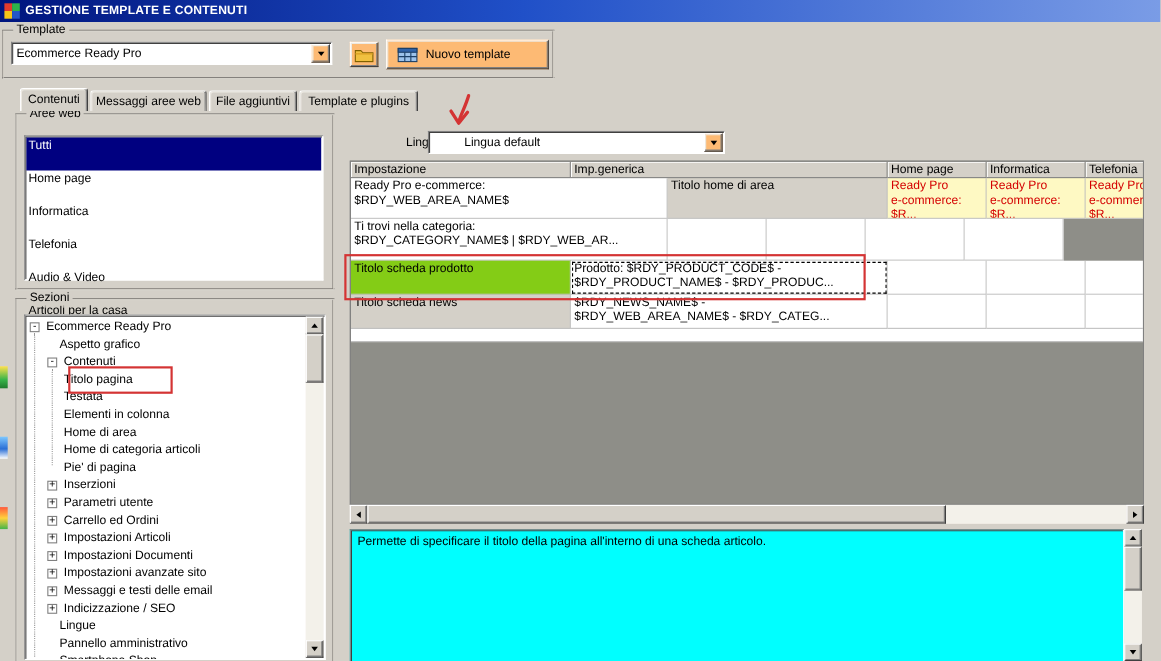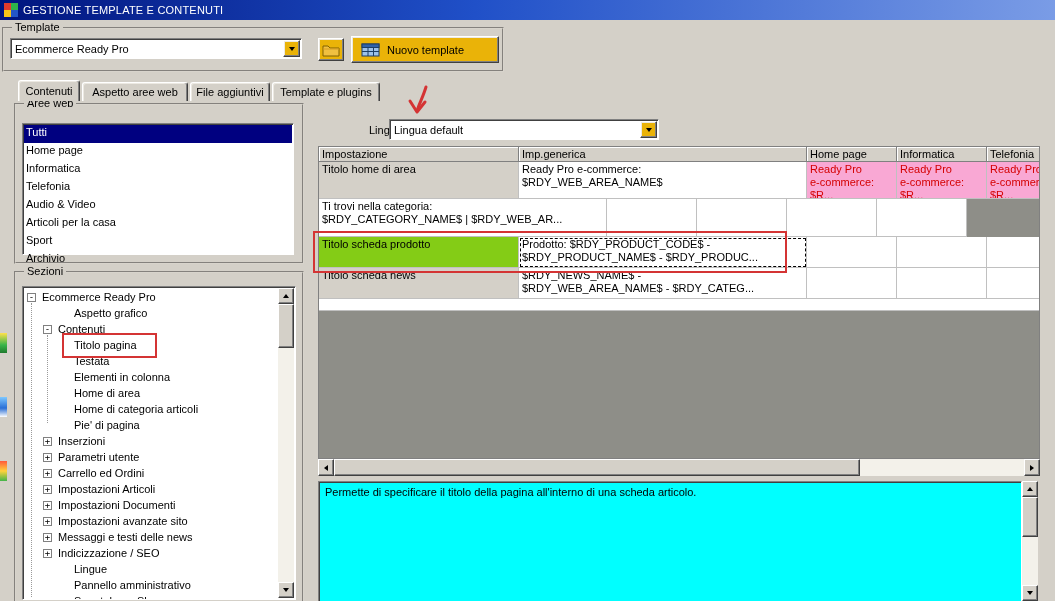--- a/index.html
+++ b/index.html
@@ -1,55 +1,55 @@
 <!DOCTYPE html>
 <html><head>
 <meta charset="utf-8">
 <style>
   *{margin:0;padding:0;box-sizing:border-box;}
   html,body{width:1055px;height:601px;}
   body{position:relative;overflow:hidden;background:#d4d0c8;font-family:"Liberation Sans",sans-serif;font-size:11px;color:#000;}
   .abs{position:absolute;}
-  .raised{background:#eab308;border:1px solid;border-color:#ffffff #404040 #404040 #ffffff;box-shadow:inset -1px -1px 0 #808080,inset 1px 1px 0 #ece9e2;}
+  .raised{background:#fdba74;border:1px solid;border-color:#ffffff #404040 #404040 #ffffff;box-shadow:inset -1px -1px 0 #808080,inset 1px 1px 0 #ece9e2;}
   .sunken{background:#fff;border:1px solid;border-color:#808080 #ffffff #ffffff #808080;box-shadow:inset 1px 1px 0 #404040;}
   .groupbox{position:absolute;border:2px groove #d8d4cc;}
   .legend{position:absolute;top:-8px;left:8px;background:#d4d0c8;padding:0 3px;line-height:13px;}
 
   
   .titlebar{position:absolute;left:0;top:0;width:1055px;height:20px;background:linear-gradient(90deg,#00157e 0%,#2050c8 45%,#7a9ce6 100%);display:flex;align-items:center;gap:5px;padding-left:4px;}
   .app-icon{width:14px;height:14px;display:grid;grid-template-columns:7px 7px;grid-template-rows:7px 7px;flex:none;}
   .app-icon i{display:block;}
-  .title-text{color:#fff;font-weight:normal;font-size:11px;letter-spacing:.2px;white-space:nowrap;}
+  .title-text{color:#fff;font-weight:bold;font-size:11px;letter-spacing:.2px;white-space:nowrap;}
 
   
   .combo{position:absolute;background:#fff;border:1px solid;border-color:#808080 #ffffff #ffffff #808080;box-shadow:inset 1px 1px 0 #404040;display:flex;align-items:center;}
   .combo .val{flex:1;padding-left:4px;white-space:nowrap;overflow:hidden;}
   .combo .drop{width:17px;height:17px;margin-right:1px;flex:none;display:flex;align-items:center;justify-content:center;}
   .tri-d{width:0;height:0;border-left:3px solid transparent;border-right:3px solid transparent;border-top:4px solid #000;}
   .tri-u{width:0;height:0;border-left:3px solid transparent;border-right:3px solid transparent;border-bottom:4px solid #000;}
   .tri-l{width:0;height:0;border-top:3px solid transparent;border-bottom:3px solid transparent;border-right:4px solid #000;}
   .tri-r{width:0;height:0;border-top:3px solid transparent;border-bottom:3px solid transparent;border-left:4px solid #000;}
 
   .btn{display:flex;align-items:center;justify-content:center;gap:6px;}
 
   
   .tab{position:absolute;background:#d4d0c8;border-top:1px solid #fff;border-left:1px solid #fff;border-right:1px solid #404040;border-radius:3px 3px 0 0;box-shadow:inset -1px 0 0 #808080,inset 1px 1px 0 #ece9e2;display:flex;align-items:center;justify-content:center;white-space:nowrap;}
   .tab.active{z-index:3;}
 
   
-  .lb-item{height:18px;line-height:14px;padding-left:2px;white-space:nowrap;overflow:hidden;}
+  .lb-item{height:30px;line-height:14px;padding-left:2px;white-space:nowrap;overflow:hidden;}
   .lb-item.selected{background:#000080;color:#fff;}
 
   
   .tree{position:absolute;background:#fff;border:1px solid;border-color:#808080 #ffffff #ffffff #808080;box-shadow:inset 1px 1px 0 #404040;overflow:hidden;padding:2px 1px 1px 1px;}
   .trow{position:relative;height:16px;display:flex;align-items:center;white-space:nowrap;}
   .trow.lvl0{padding-left:3px;}
   .trow.lvl1t{padding-left:19px;}
-  .trow.lvl1{padding-left:48px;}
-  .trow.lvl2{padding-left:48px;}
+  .trow.lvl1{padding-left:28px;}
+  .trow.lvl2{padding-left:32px;}
   .tog{width:9px;height:9px;border:1px solid #808080;background:#fff;font:9px/7px "DejaVu Sans Mono",monospace;text-align:center;margin-right:4px;flex:none;}
   .tlbl{padding:0 2px;}
   .tguide{position:absolute;width:0;border-left:1px dotted #9a9a9a;pointer-events:none;}
 
   
   .sb-btn{width:16px;height:16px;flex:none;background:#d4d0c8;border:1px solid;border-color:#ffffff #404040 #404040 #ffffff;box-shadow:inset -1px -1px 0 #808080;display:flex;align-items:center;justify-content:center;}
   .sb-thumb{flex:none;background:#d4d0c8;border:1px solid;border-color:#ffffff #404040 #404040 #ffffff;box-shadow:inset -1px -1px 0 #808080;}
   .sb-track{flex:1;background:#f3f1ea;}
   .vscroll{display:flex;flex-direction:column;}
   .hscroll{display:flex;flex-direction:row;}
@@ -59,21 +59,21 @@
   .grid{position:absolute;left:318px;top:146px;width:722px;height:313px;background:#8e8e88;overflow:hidden;border:1px solid #808080;}
   .g-inner{width:800px;}
   .g-head{display:flex;height:15px;}
   .gh{background:#d4d0c8;border-right:1px solid #808080;border-bottom:1px solid #808080;box-shadow:inset 1px 1px 0 #fff;padding:0 3px;overflow:hidden;white-space:nowrap;flex:none;line-height:14px;}
   .g-row{display:flex;}
   .gc{background:#fff;border-right:1px solid #c0c0c0;border-bottom:1px solid #c0c0c0;padding:1px 3px;overflow:hidden;white-space:pre-line;line-height:13px;flex:none;}
   .c1{width:200px;} .c2{width:288px;} .c3,.c4,.c5,.c6{width:90px;}
   .r1{height:37px;} .r2{height:38px;} .r3{height:31px;} .r4{height:31px;}
   .namecell{background:#d4d0c8;}
   .cyancell{background:#84cc16;}
-  .yellowcell{background:#f9a8d4;color:#d40000;}
+  .yellowcell{background:#fef9c3;color:#d40000;}
   .focuscell{outline:1px dashed #000;outline-offset:-2px;}
   .g-emptyrow{width:800px;height:12px;background:#fff;border-bottom:1px solid #c0c0c0;}
 
   
   .helpbox{position:absolute;left:318px;top:481px;width:704px;height:124px;background:#00ffff;border:1px solid;border-color:#808080 #ffffff #ffffff #808080;box-shadow:inset 1px 1px 0 #404040;padding:4px 6px;line-height:13px;}
 
   
   .anno{position:absolute;z-index:12;pointer-events:none;}
   .anno-rect{border:2px solid #d43434;}
 </style>
@@ -113,21 +113,21 @@
       <line x1="1" y1="9.5" x2="18" y2="9.5" stroke="#1c3f66"></line>
     </svg>
     <span>Nuovo template</span>
   </div>
 </div>
 
 <div class="tab active" style="left:18px;top:80px;width:62px;height:21px;">
     <span>Contenuti</span>
   </div>
 <div class="tab" style="left:82px;top:82px;width:106px;height:19px;">
-    <span>Aspetto aree web</span>
+    <span>Messaggi aree web</span>
   </div>
 <div class="tab" style="left:190px;top:82px;width:80px;height:19px;">
     <span>File aggiuntivi</span>
   </div>
 <div class="tab" style="left:272px;top:82px;width:108px;height:19px;">
     <span>Template e plugins</span>
   </div>
 
 <div class="groupbox" style="left:14px;top:103px;width:290px;height:161px;">
   <span class="legend">Aree web</span>
@@ -197,21 +197,21 @@
     <div class="trow lvl1t">
         <span class="tog">+</span>
         <span class="tlbl">Impostazioni Documenti</span>
       </div>
     <div class="trow lvl1t">
         <span class="tog">+</span>
         <span class="tlbl">Impostazioni avanzate sito</span>
       </div>
     <div class="trow lvl1t">
         <span class="tog">+</span>
-        <span class="tlbl">Messaggi e testi delle news</span>
+        <span class="tlbl">Messaggi e testi delle email</span>
       </div>
     <div class="trow lvl1t">
         <span class="tog">+</span>
         <span class="tlbl">Indicizzazione / SEO</span>
       </div>
     <div class="trow lvl1">
         <span class="tlbl">Lingue</span>
       </div>
     <div class="trow lvl1">
         <span class="tlbl">Pannello amministrativo</span>
@@ -227,41 +227,41 @@
       <div class="sb-thumb" style="height:44px;width:16px;"></div>
       <div class="sb-track"></div>
       <div class="sb-btn">
           <i class="tri-d"></i>
         </div>
     </div>
   </div>
 </div>
 
 <span class="abs" style="left:345px;top:124px;margin-left:24px;">Lingua :</span>
-<div class="combo" style="left:389px;top:119px;width:270px;height:21px;">
+<div class="combo" style="left:389px;top:119px;width:270px;height:21px;padding-left:28px;">
   <span class="val">Lingua default</span>
   <span class="drop raised">
       <i class="tri-d"></i>
     </span>
 </div>
 
 <div class="grid">
   <div class="g-inner">
     <div class="g-head">
       <div class="gh c1">Impostazione</div>
       <div class="gh c2">Imp.generica</div>
       <div class="gh c3">Home page</div>
       <div class="gh c4">Informatica</div>
       <div class="gh c5">Telefonia</div>
       <div class="gh c6">Au</div>
     </div>
     <div class="g-row r1">
-      <div class="gc c1 namecell">Titolo home di area</div>
       <div class="gc c2">Ready Pro e-commerce:
 $RDY_WEB_AREA_NAME$</div>
+      <div class="gc c1 namecell">Titolo home di area</div>
       <div class="gc c3 yellowcell">Ready Pro
 e-commerce: $R...</div>
       <div class="gc c4 yellowcell">Ready Pro
 e-commerce: $R...</div>
       <div class="gc c5 yellowcell">Ready Pro
 e-commerce: $R...</div>
       <div class="gc c6 yellowcell">Re
 e...</div>
     </div>
     <div class="g-row r2">

